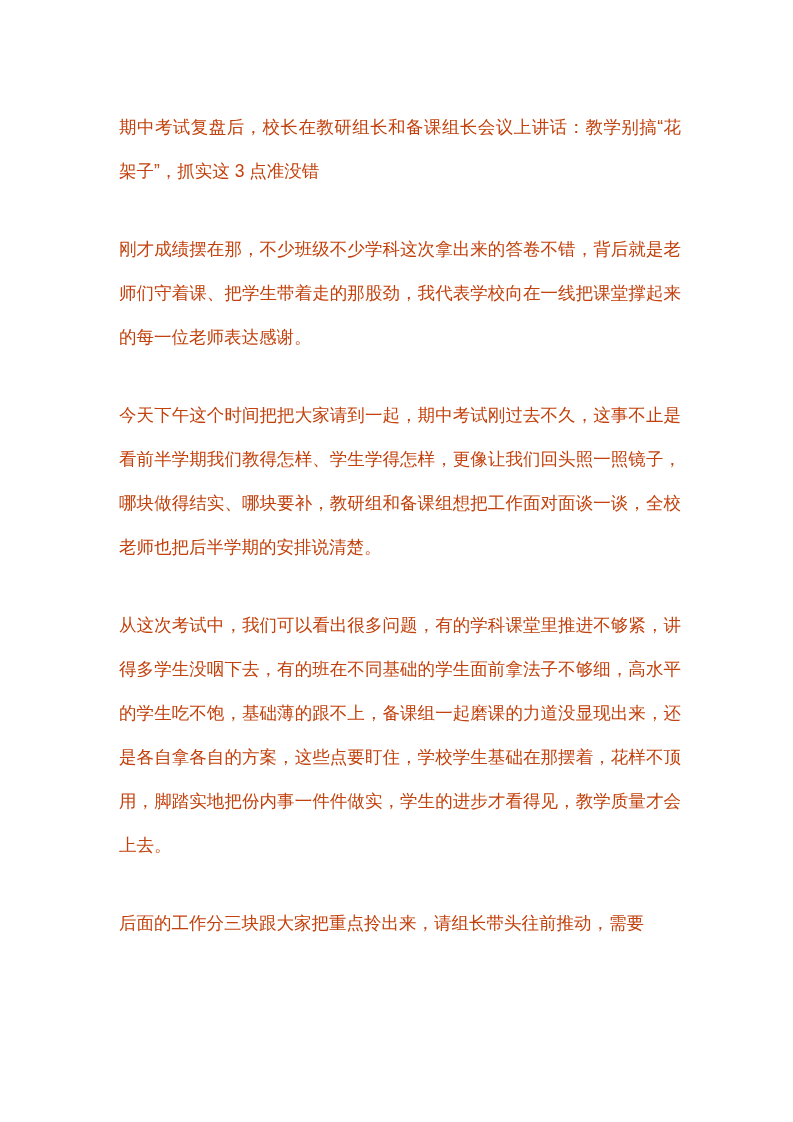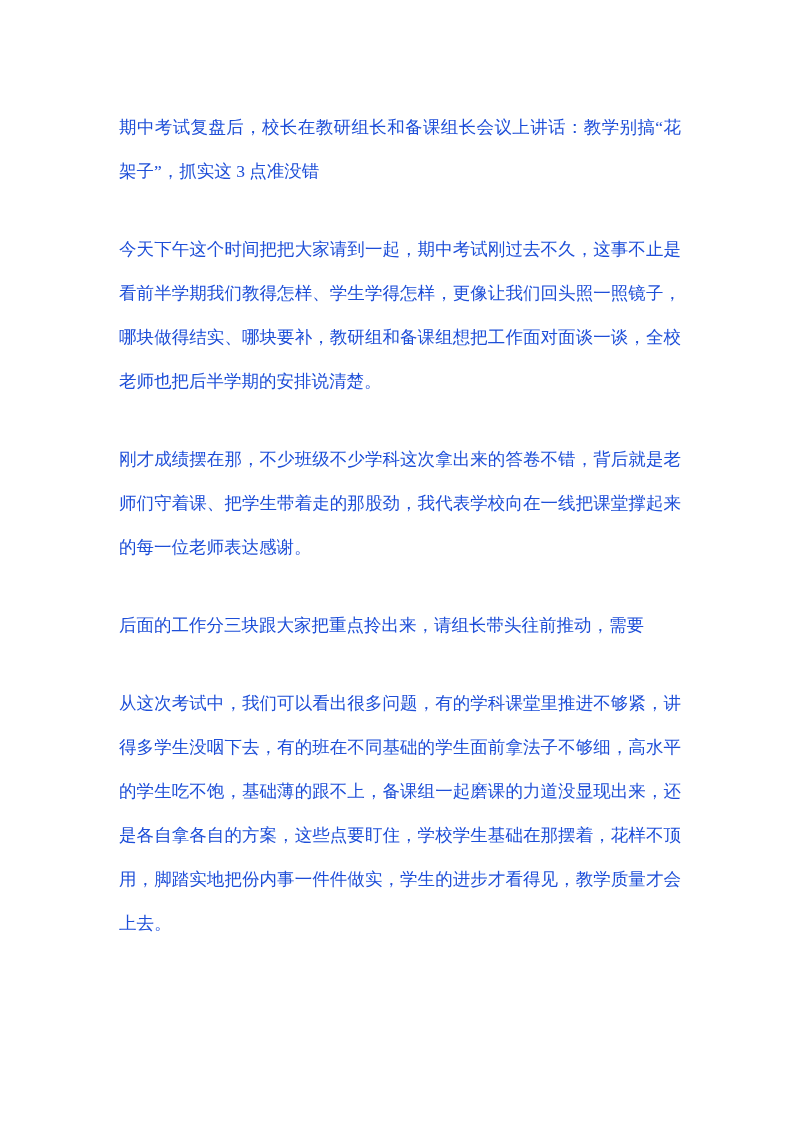--- a/index.html
+++ b/index.html
@@ -19,39 +19,39 @@
       top: 0;
       width: 793px;
       height: 1122px;
       background: #ffffff;
     }
     .content {
       position: absolute;
       left: 119px;
       top: 105px;
       width: 562px;
-      font-family: Liberation Serif, serif;
+      font-family: Liberation Sans, sans-serif;
       font-size: 17.5px;
-      color: #1d4ed8;
+      color: #c2410c;
       line-height: 44px;
       text-align: justify;
       text-justify: inter-ideograph;
     }
     .para {
       margin: 0 0 34px 0;
       padding: 0;
     }
     .title {
       margin: 0 0 34px 0;
     }
   </style>
 </head>
 <body>
 
 <div class="page">
   <div class="content">
     <p class="para title">期中考试复盘后，校长在教研组长和备课组长会议上讲话：教学别搞“花架子”，抓实这 3 点准没错</p>
+    <p class="para">刚才成绩摆在那，不少班级不少学科这次拿出来的答卷不错，背后就是老师们守着课、把学生带着走的那股劲，我代表学校向在一线把课堂撑起来的每一位老师表达感谢。</p>
     <p class="para">今天下午这个时间把把大家请到一起，期中考试刚过去不久，这事不止是看前半学期我们教得怎样、学生学得怎样，更像让我们回头照一照镜子，哪块做得结实、哪块要补，教研组和备课组想把工作面对面谈一谈，全校老师也把后半学期的安排说清楚。</p>
-    <p class="para">刚才成绩摆在那，不少班级不少学科这次拿出来的答卷不错，背后就是老师们守着课、把学生带着走的那股劲，我代表学校向在一线把课堂撑起来的每一位老师表达感谢。</p>
+    <p class="para">从这次考试中，我们可以看出很多问题，有的学科课堂里推进不够紧，讲得多学生没咽下去，有的班在不同基础的学生面前拿法子不够细，高水平的学生吃不饱，基础薄的跟不上，备课组一起磨课的力道没显现出来，还是各自拿各自的方案，这些点要盯住，学校学生基础在那摆着，花样不顶用，脚踏实地把份内事一件件做实，学生的进步才看得见，教学质量才会上去。</p>
     <p class="para">后面的工作分三块跟大家把重点拎出来，请组长带头往前推动，需要</p>
-    <p class="para">从这次考试中，我们可以看出很多问题，有的学科课堂里推进不够紧，讲得多学生没咽下去，有的班在不同基础的学生面前拿法子不够细，高水平的学生吃不饱，基础薄的跟不上，备课组一起磨课的力道没显现出来，还是各自拿各自的方案，这些点要盯住，学校学生基础在那摆着，花样不顶用，脚踏实地把份内事一件件做实，学生的进步才看得见，教学质量才会上去。</p>
   </div>
 </div>
 
 </body></html>

